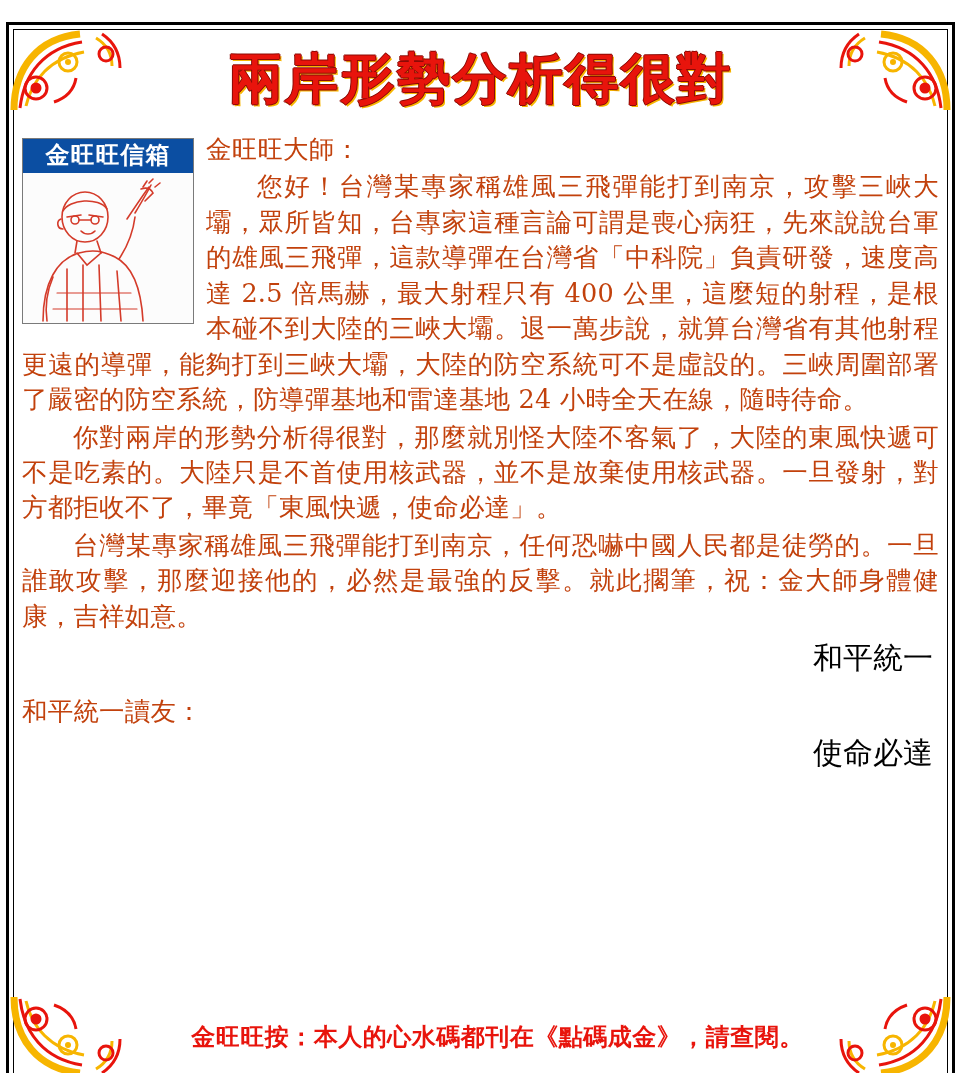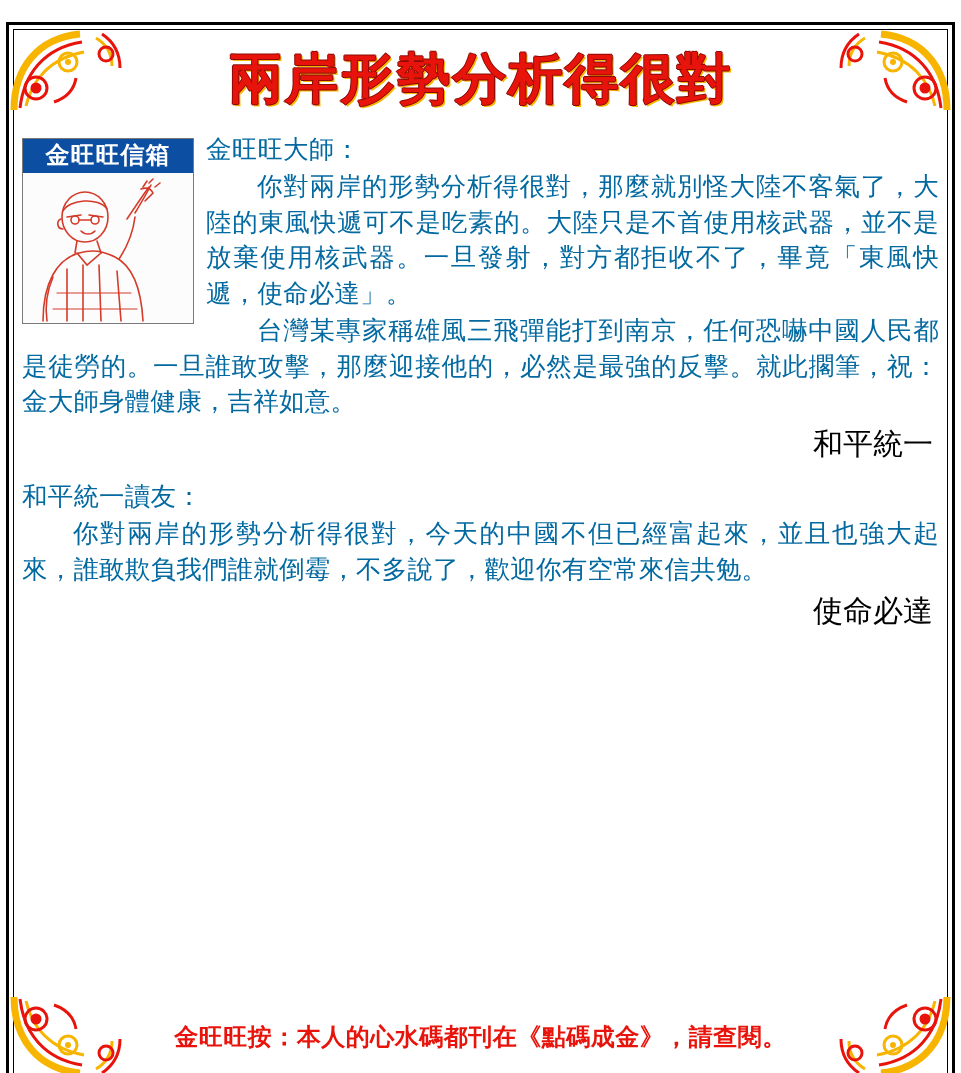--- a/index.html
+++ b/index.html
@@ -115,40 +115,40 @@
     position: relative;
     overflow: hidden;
   }
   .masthead-art svg { display: block; }
 
   p.para {
     margin: 0 0 2px 0;
     font-family: "DejaVu Serif", "Liberation Serif", serif;
     font-size: 25.5px;
     line-height: 1.39;
-    color: #0369a1;
+    color: #c2410c;
     text-align: justify;
     text-justify: inter-ideograph;
     letter-spacing: 0.2px;
   }
   p.indent { text-indent: 2em; }
   p.sign {
     margin: 2px 0 0 0;
     text-align: right;
     font-family: "DejaVu Serif", "Liberation Serif", serif;
     font-size: 30px;
     line-height: 1.45;
     padding-right: 6px;
   }
   .gap { height: 14px; }
 
   
   .footer-note {
     position: absolute;
-    left: 0;
+    left: 17px;
     bottom: 20px;
     width: 917px;
     text-align: center;
     font-family: "DejaVu Serif", "Liberation Serif", serif;
     font-weight: bold;
     font-size: 24px;
     color: #e8140c;
     letter-spacing: 0.5px;
   }
 </style>
@@ -268,28 +268,28 @@
               <path d="M34 120 L108 120" stroke-width="1.1"></path>
               <path d="M30 136 L114 136" stroke-width="1.1"></path>
 
               <path d="M54 80 L64 92 L78 80"></path>
             </g>
           </svg>
         </div>
       </div>
 
       <p class="para">金旺旺大師：</p>
+      <p class="para indent">您好！台灣某專家稱雄風三飛彈能打到南京，攻擊三峽大壩，眾所皆知，台專家這種言論可謂是喪心病狂，先來說說台軍的雄風三飛彈，這款導彈在台灣省「中科院」負責研發，速度高達 2.5 倍馬赫，最大射程只有 400 公里，這麼短的射程，是根本碰不到大陸的三峽大壩。退一萬步說，就算台灣省有其他射程更遠的導彈，能夠打到三峽大壩，大陸的防空系統可不是虛設的。三峽周圍部署了嚴密的防空系統，防導彈基地和雷達基地 24 小時全天在線，隨時待命。</p>
       <p class="para indent">你對兩岸的形勢分析得很對，那麼就別怪大陸不客氣了，大陸的東風快遞可不是吃素的。大陸只是不首使用核武器，並不是放棄使用核武器。一旦發射，對方都拒收不了，畢竟「東風快遞，使命必達」。</p>
       <p class="para indent">台灣某專家稱雄風三飛彈能打到南京，任何恐嚇中國人民都是徒勞的。一旦誰敢攻擊，那麼迎接他的，必然是最強的反擊。就此擱筆，祝：金大師身體健康，吉祥如意。</p>
       <p class="sign">和平統一</p>
 
       <div class="gap"></div>
 
       <p class="para">和平統一讀友：</p>
-      <p class="para indent">你對兩岸的形勢分析得很對，今天的中國不但已經富起來，並且也強大起來，誰敢欺負我們誰就倒霉，不多說了，歡迎你有空常來信共勉。</p>
       <p class="sign">使命必達</p>
 
     </div>
 
     <div class="footer-note">金旺旺按：本人的心水碼都刊在《點碼成金》，請查閱。</div>
 
   </div>
 </div>
 
 </body></html>

